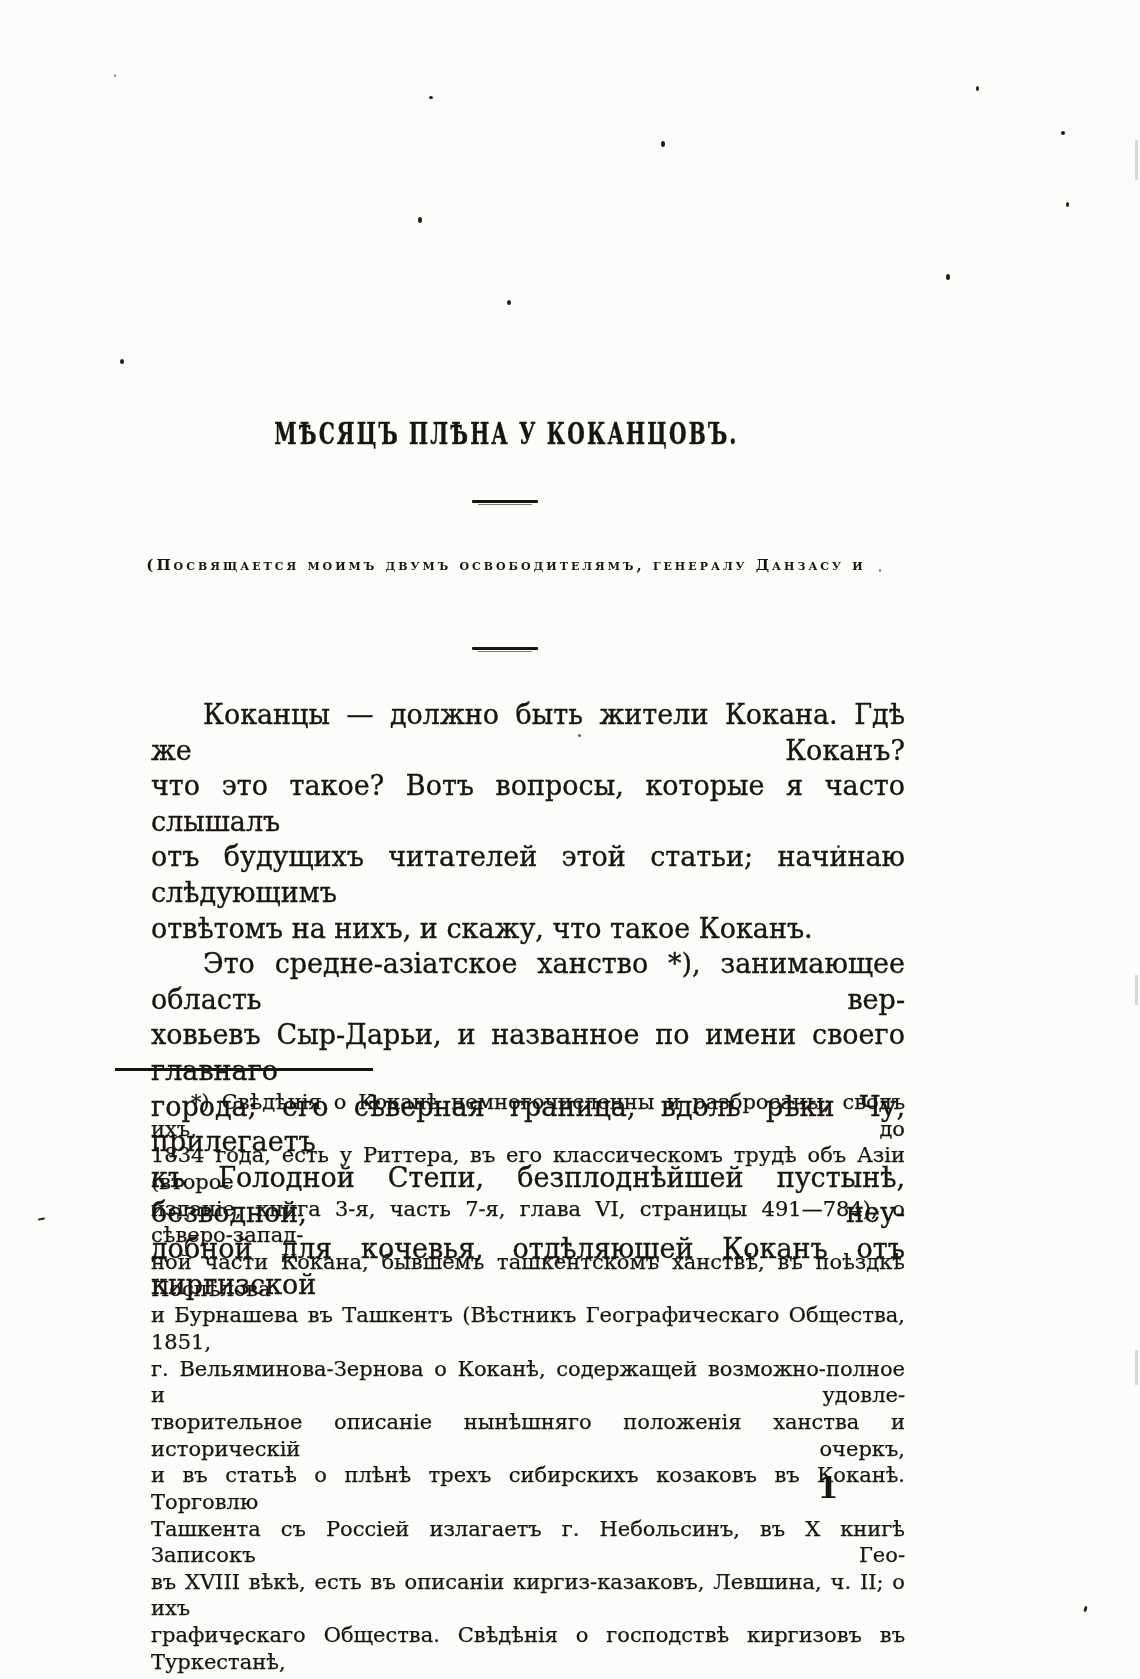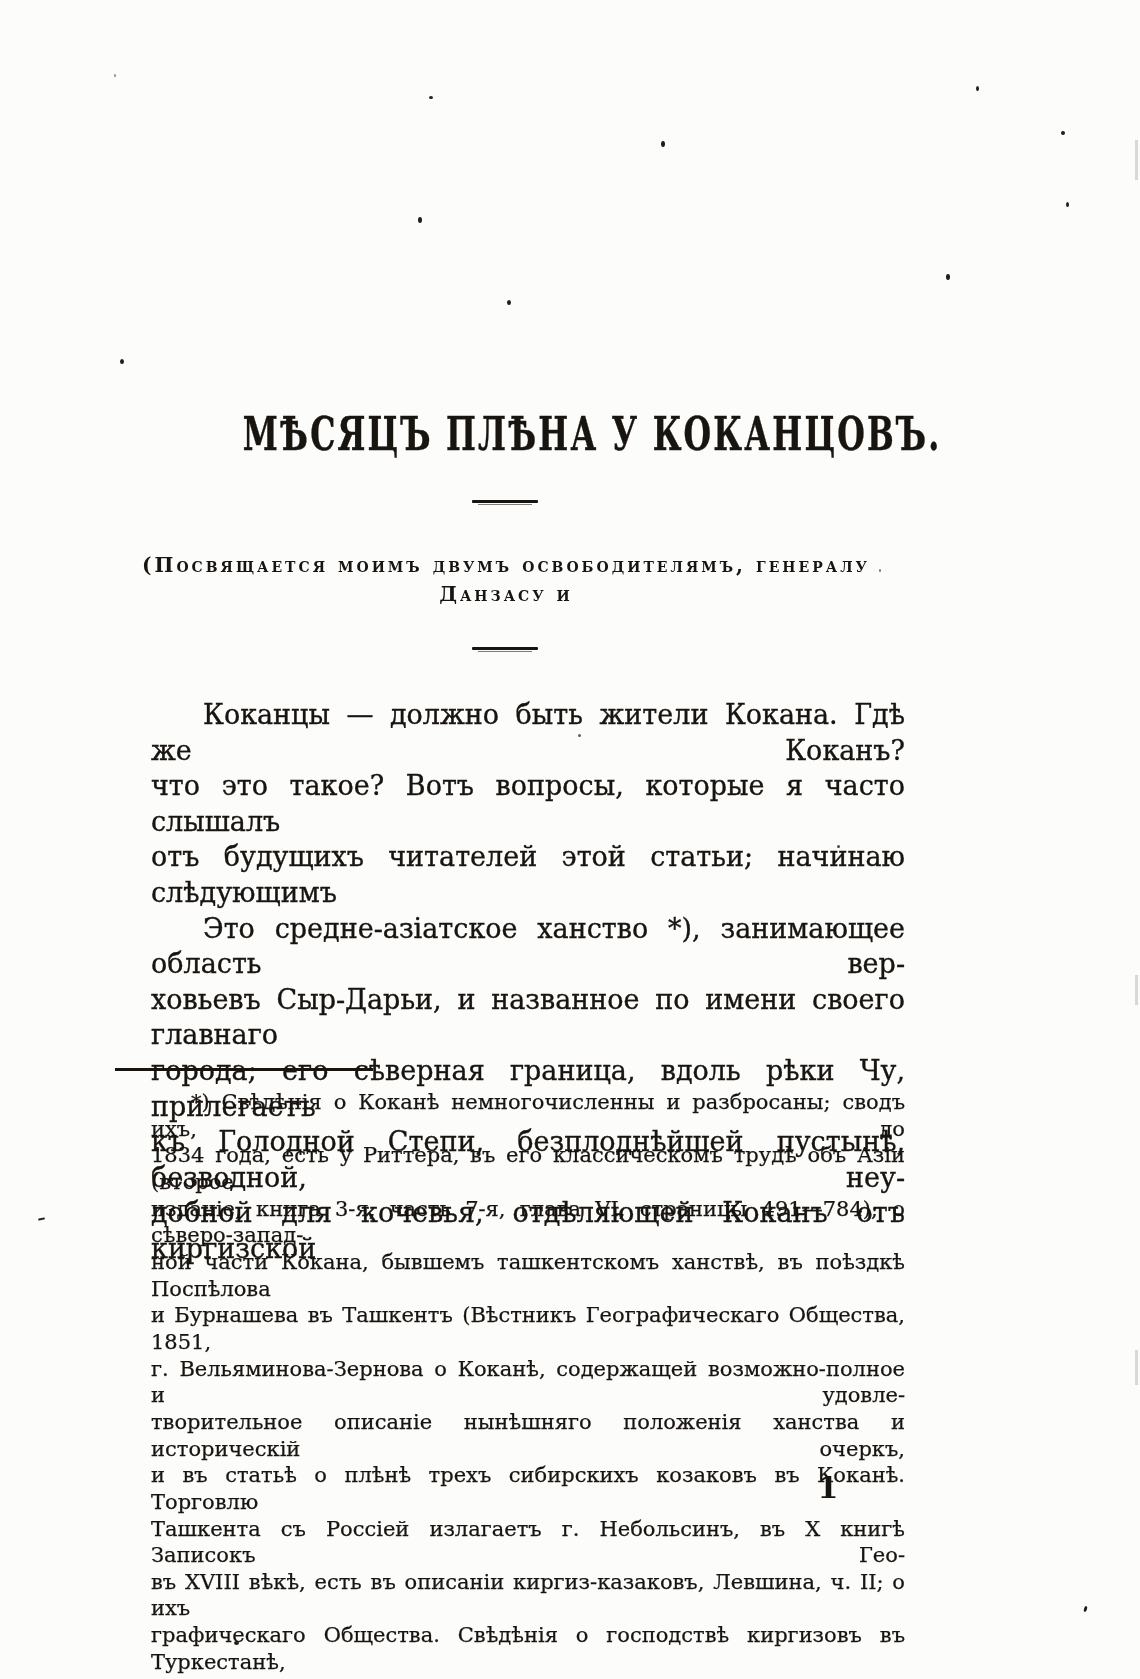--- a/index.html
+++ b/index.html
@@ -5,37 +5,37 @@
   html,body{margin:0;padding:0;background:#e8e8e6;}
   .page{
     position:relative; width:1140px; height:1679px;
     background:#fcfcfa; overflow:hidden;
     font-family:"DejaVu Serif", serif; color:#181410;
   }
   .content{position:absolute; left:107px; top:0; width:798px;}
   
   .title{
     position:absolute; top:408px; left:0; width:798px; margin:0;
-    text-align:center; font-size:44px; font-weight:bold; line-height:52px;
+    text-align:center; font-size:28px; font-weight:bold; line-height:52px;
     white-space:nowrap;
   }
   .title-inner{
     display:inline-block; letter-spacing:3px;
     transform:scaleX(0.72) scaleY(1.08); transform-origin:center;
     -webkit-text-stroke:0.4px #181410;
   }
   
   .rule{position:absolute; left:365px; width:66px; height:3px; background:#181410; border-radius:1px;}
   .rule1{top:500px;}
   .rule2{top:647px;}
   .rule:after{content:""; position:absolute; left:6px; top:4px; width:54px; height:1px; background:#181410; opacity:.55;}
   
   .dedication{
     position:absolute; top:551px; left:0; width:798px; text-align:center;
-    font-variant:small-caps; font-weight:bold; font-size:20px; line-height:29px;
+    font-variant:small-caps; font-weight:bold; font-size:15px; line-height:29px;
     letter-spacing:3px;
   }
   
   .body-text{
     position:absolute; top:697px; left:0; width:798px;
     font-size:27px; line-height:35.6px;
     -webkit-text-stroke:0.35px #181410;
   }
   .line{text-align:justify; text-align-last:justify; white-space:normal;margin-left:44px;}
   .line.indent{text-indent:52px;}
@@ -71,20 +71,21 @@
     <div class="dedication">
       <div>(Посвящается моимъ двумъ освободителямъ, генералу Данзасу и</div>
     </div>
 
     <div class="rule rule2"></div>
 
     <div class="body-text">
       <div class="line indent">Коканцы — должно быть жители Кокана. Гдѣ же Коканъ?</div>
       <div class="line">что это такое? Вотъ вопросы, которые я часто слышалъ</div>
       <div class="line">отъ будущихъ читателей этой статьи; начинаю слѣдующимъ</div>
+      <div class="line pf">отвѣтомъ на нихъ, и скажу, что такое Коканъ.</div>
       <div class="line indent">Это средне-азіатское ханство *), занимающее область вер-</div>
       <div class="line">ховьевъ Сыр-Дарьи, и названное по имени своего главнаго</div>
       <div class="line">города; его сѣверная граница, вдоль рѣки Чу, прилегаетъ</div>
       <div class="line">къ Голодной Степи, безплоднѣйшей пустынѣ, безводной, неу-</div>
       <div class="line">добной для кочевья, отдѣляющей Коканъ отъ киргизской</div>
     </div>
 
     <div class="fn-rule"></div>
 
     <div class="footnote">

